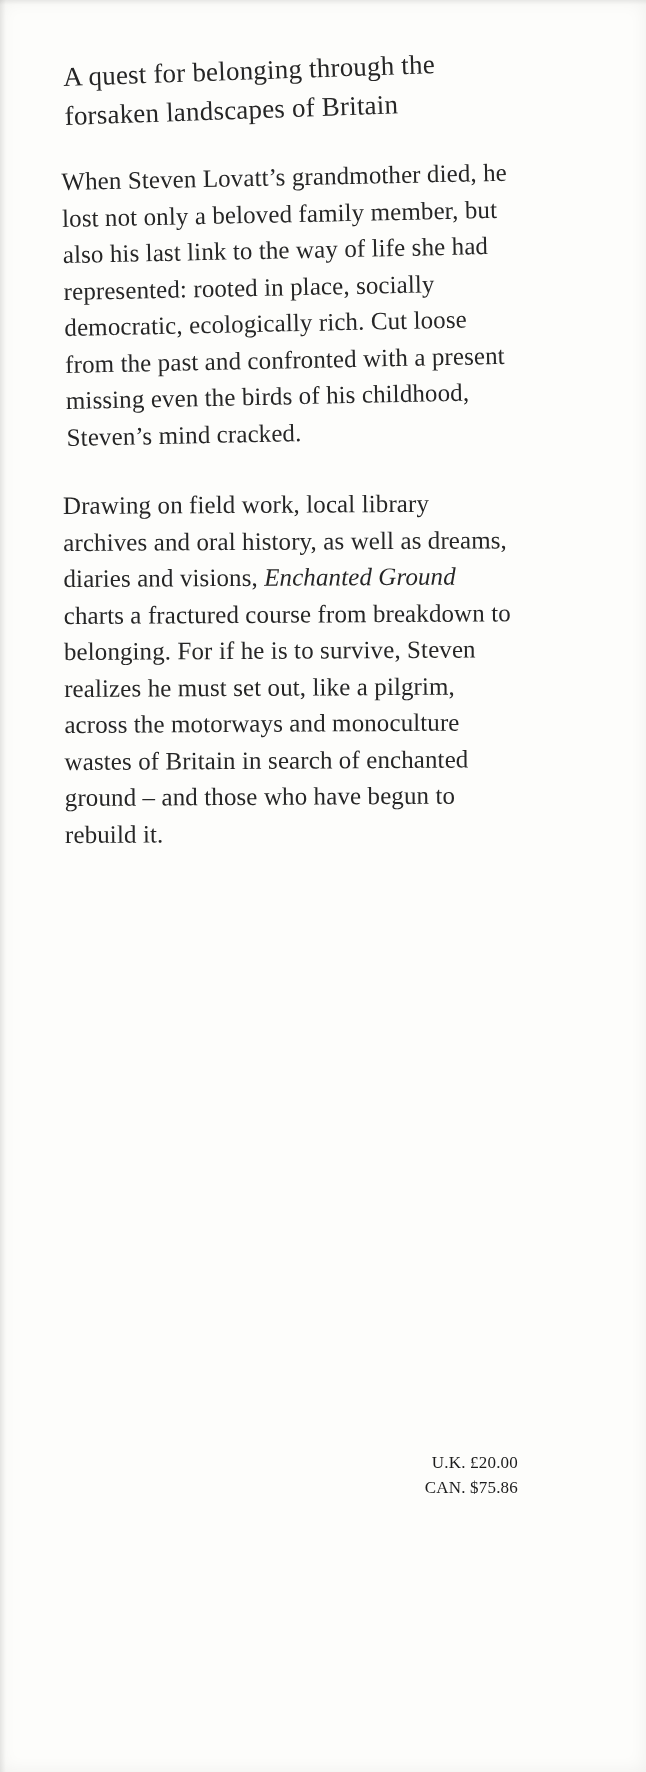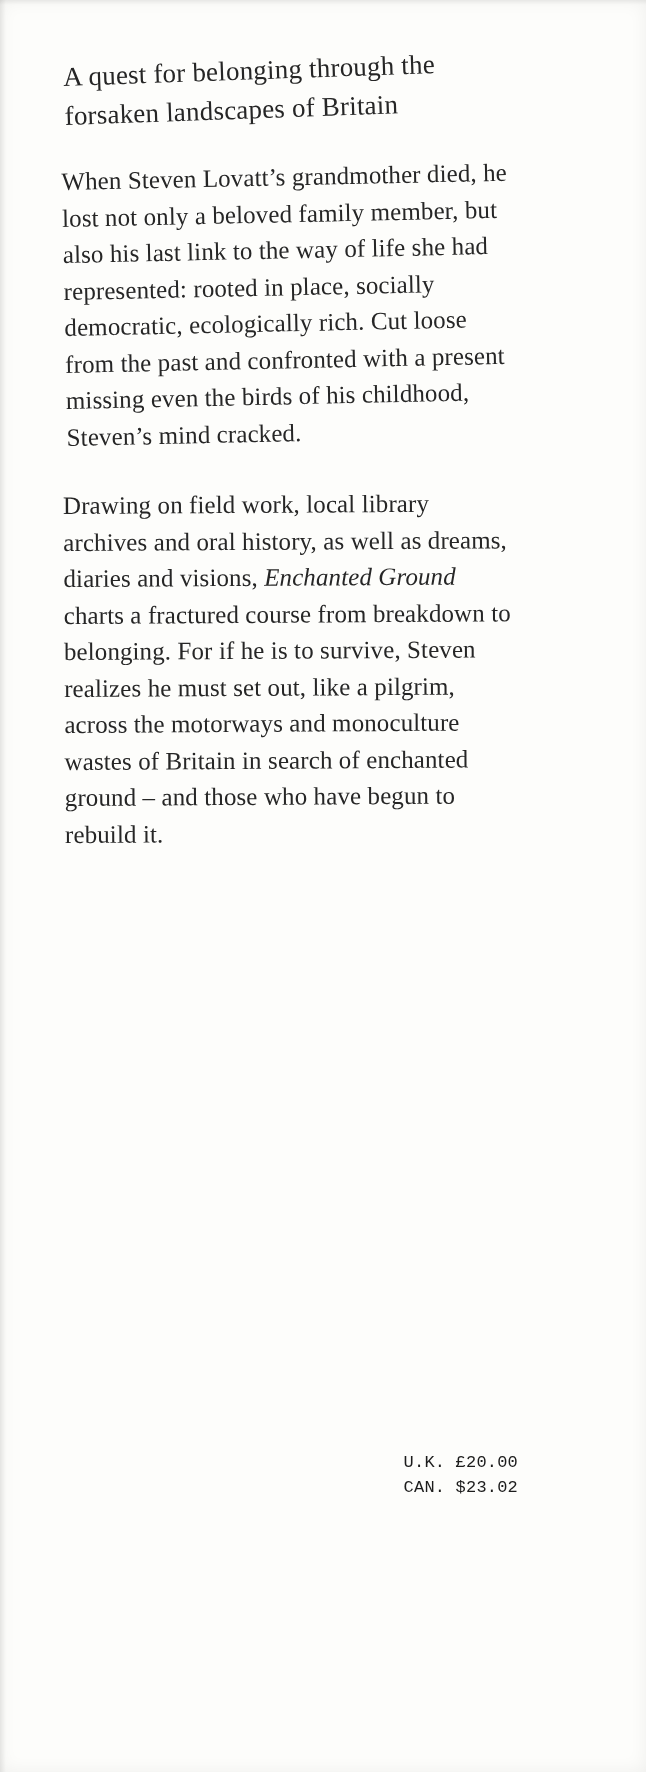--- a/index.html
+++ b/index.html
@@ -47,21 +47,21 @@
     transform: rotate(-0.35deg);
   }
   .para em {
     font-style: italic;
   }
   .price-block {
     position: absolute;
     top: 1450px;
     right: 128px;
     text-align: right;
-    font-family: Liberation Mono, monospace;
+    font-family: Liberation Serif, serif;
     font-size: 17px;
     line-height: 25px;
     color: #1c1c1c;
     letter-spacing: 0.2px;
   }
   
   .edge-shadow-left {
     position: absolute;
     left: 0; top: 0; bottom: 0;
     width: 6px;
@@ -84,15 +84,15 @@
   <div class="flap-content">
     <h1 class="tagline">A quest for belonging through the forsaken landscapes of Britain</h1>
 
     <p class="para para-1">When Steven Lovatt’s grandmother died, he lost not only a beloved family member, but also his last link to the way of life she had represented: rooted in place, socially democratic, ecologically rich. Cut loose from the past and confronted with a present missing even the birds of his childhood, Steven’s mind cracked.</p>
 
     <p class="para para-2"><span>Drawing on field work, local library archives and oral history, as well as dreams, diaries and visions, </span><em>Enchanted Ground</em><span> charts a fractured course from breakdown to belonging. For if he is to survive, Steven realizes he must set out, like a pilgrim, across the motorways and monoculture wastes of Britain in search of enchanted ground – and those who have begun to rebuild it.</span></p>
   </div>
 
   <div class="price-block">
     <div>U.K. £20.00</div>
-    <div>CAN. $23.02</div>
+    <div>CAN. $75.86</div>
   </div>
 </div>
 
 </body></html>

